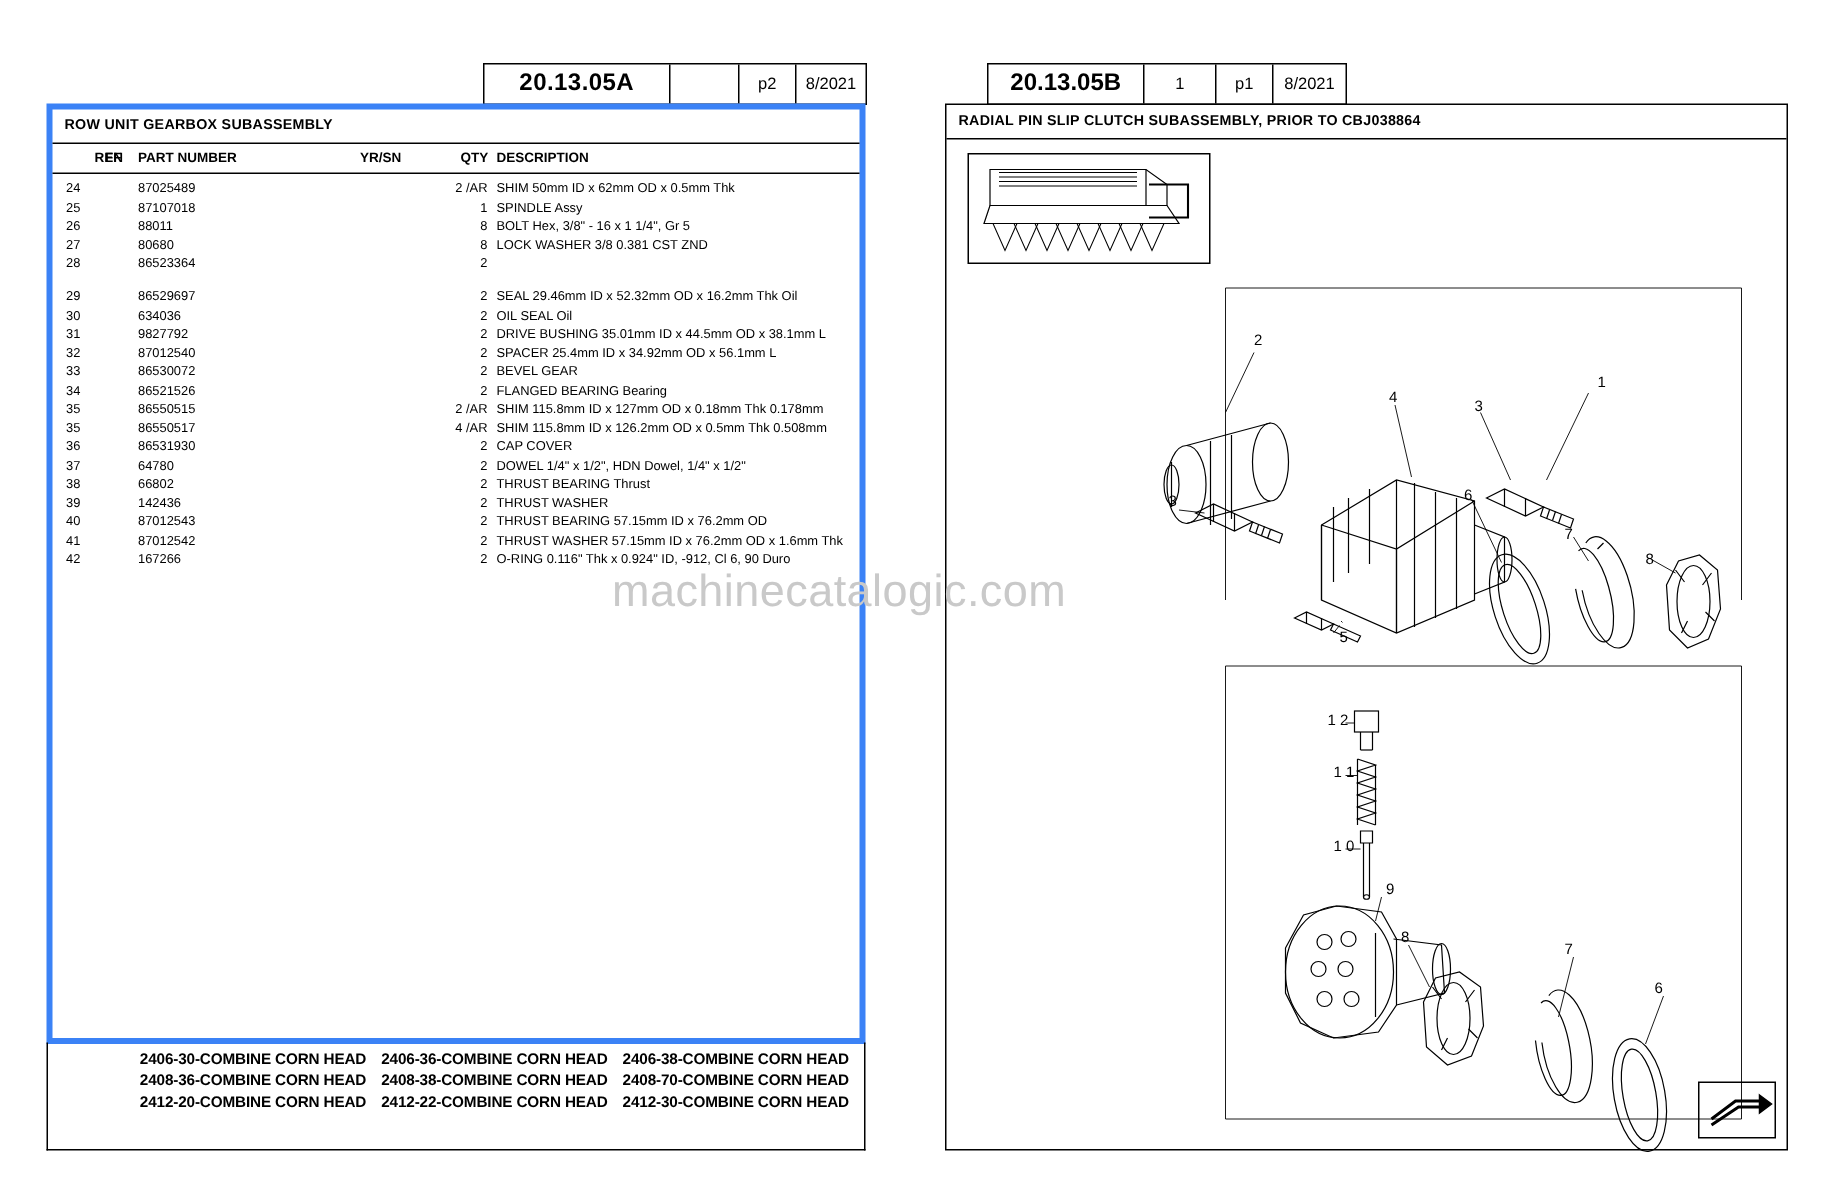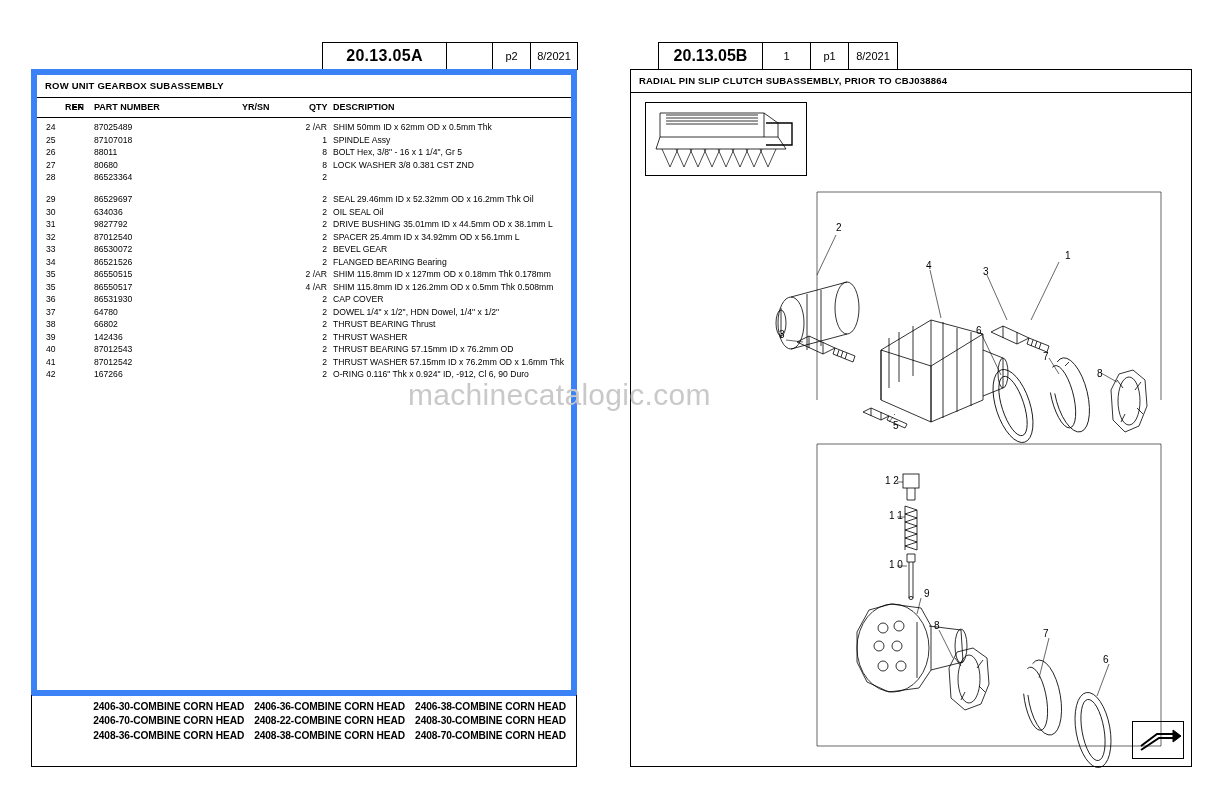--- a/index.html
+++ b/index.html
@@ -58,21 +58,21 @@
   .hc-blank { width: 46px; }
   .hc-page { width: 38px; font-size: 11px; }
   .hc-date { width: 46px; font-size: 11px; }
 
   .table-box {
     position: absolute;
     left: 0;
     top: 27px;
     width: 546px;
     height: 627px;
-    border: 6px solid #3b82f6;
+    border: 4px solid #3b82f6;
     box-sizing: border-box;
   }
   .subassy-title {
     position: absolute;
     left: 8px;
     top: 5px;
     font-size: 9.5px;
     font-weight: bold;
     letter-spacing: 0.2px;
   }
@@ -409,22 +409,22 @@
             <div class="r-ref">42</div>
             <div class="r-part">167266</div>
             <div class="r-qty">2</div>
             <div class="r-desc">O-RING 0.116" Thk x 0.924" ID, -912, Cl 6, 90 Duro</div>
           </div>
         </div>
     </div>
 
     <div class="footer-box">
       <div class="footer-line"><span>2406-30-COMBINE CORN HEAD</span><span>2406-36-COMBINE CORN HEAD</span><span>2406-38-COMBINE CORN HEAD</span></div>
-      <div class="footer-line"><span>2406-70-COMBINE CORN HEAD</span><span>2408-22-COMBINE CORN HEAD</span><span>2408-30-COMBINE CORN HEAD</span></div>
       <div class="footer-line"><span>2408-36-COMBINE CORN HEAD</span><span>2408-38-COMBINE CORN HEAD</span><span>2408-70-COMBINE CORN HEAD</span></div>
+      <div class="footer-line"><span>2412-20-COMBINE CORN HEAD</span><span>2412-22-COMBINE CORN HEAD</span><span>2412-30-COMBINE CORN HEAD</span></div>
     </div>
   </div>
 
   <div class="right-panel">
 
     <div class="r-header-bar">
       <div class="header-cell rh-code">20.13.05B</div>
       <div class="header-cell rh-n">1</div>
       <div class="header-cell rh-page">p1</div>
       <div class="header-cell rh-date">8/2021</div>

